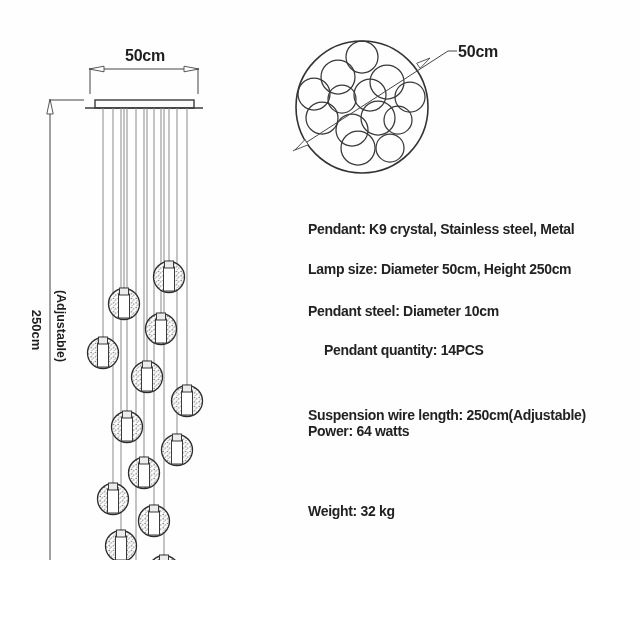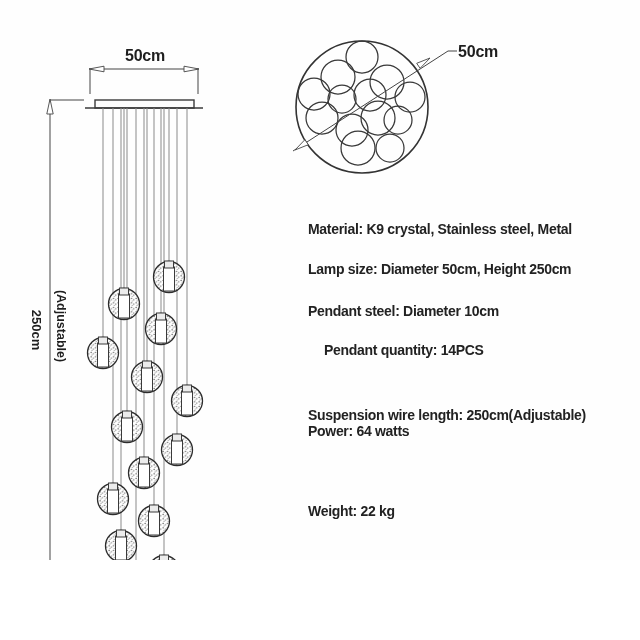--- a/index.html
+++ b/index.html
@@ -174,22 +174,22 @@
 
   <div class="label dim-label" style="left:119px; top:48px; width:52px; text-align:center;">50cm</div>
 
   <div class="label rot90" style="left:-4px; top:322px; width:80px; height:16px; font-size:13px;">250cm</div>
 
   <div class="label rot90" style="left:6px; top:318px; width:110px; height:16px; font-size:12.5px;">(Adjustable)</div>
 
   <div class="label dim-label" style="left:458px; top:44px;">50cm</div>
 
   <div>
-    <div class="spec-line" style="top:221px;">Material: K9 crystal, Stainless steel, Metal</div>
+    <div class="spec-line" style="top:221px;">Pendant: K9 crystal, Stainless steel, Metal</div>
     <div class="spec-line" style="top:261px;text-align:center;">Lamp size: Diameter 50cm, Height 250cm</div>
     <div class="spec-line" style="top:303px;">Pendant steel: Diameter 10cm</div>
     <div class="spec-line" style="top:342px;padding-left:16px;">Pendant quantity: 14PCS</div>
     <div class="spec-line" style="top:382px;margin-top:25px;">Suspension wire length: 250cm(Adjustable)</div>
     <div class="spec-line" style="top:423px;">Power: 64 watts</div>
-    <div class="spec-line" style="top:503px;">Weight: 22 kg</div>
+    <div class="spec-line" style="top:503px;">Weight: 32 kg</div>
   </div>
 
 </div>
 
 </body></html>

